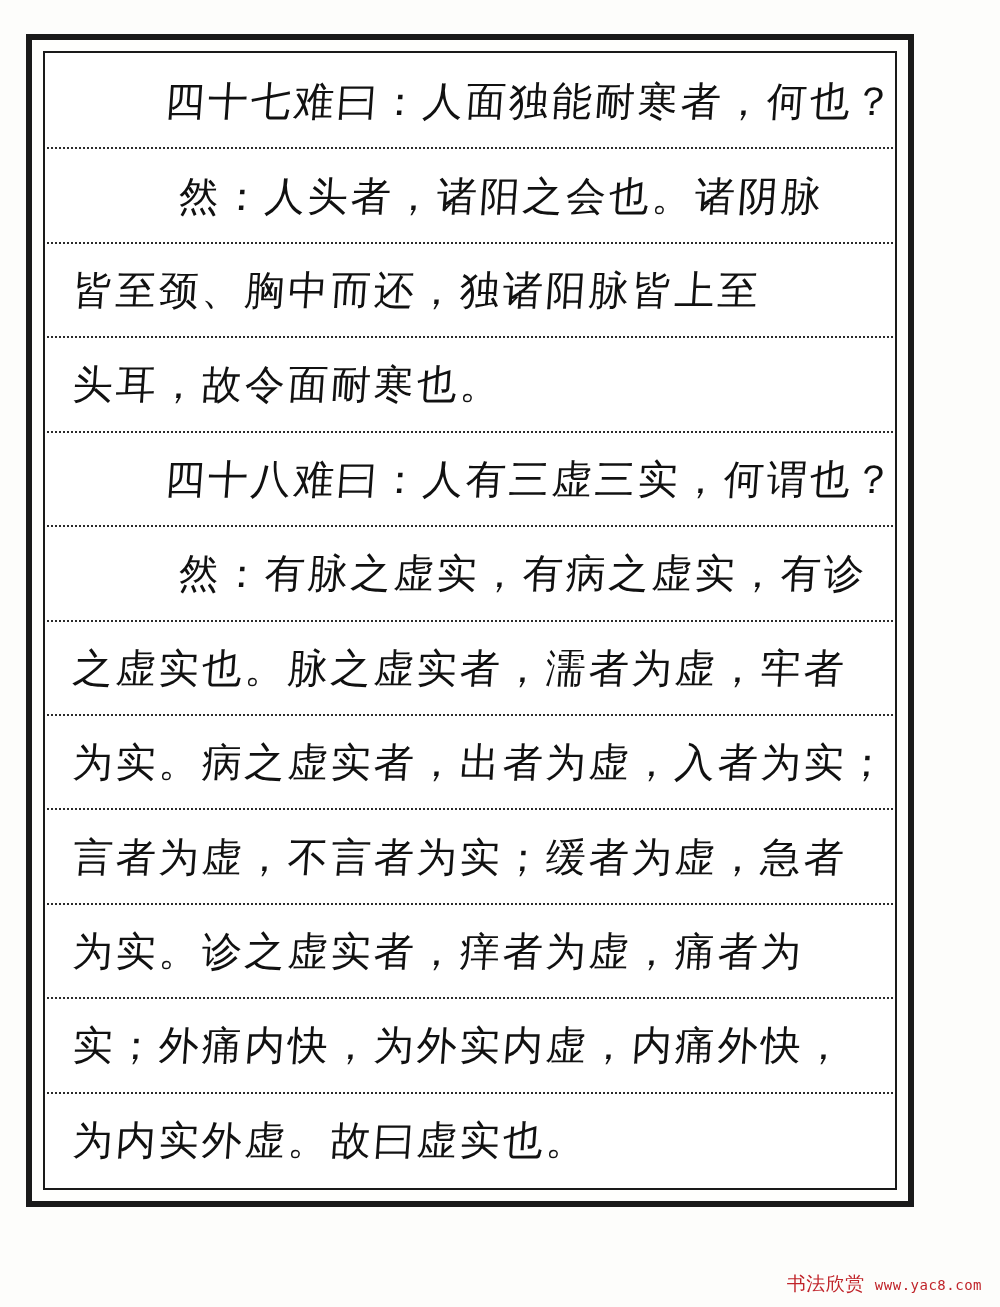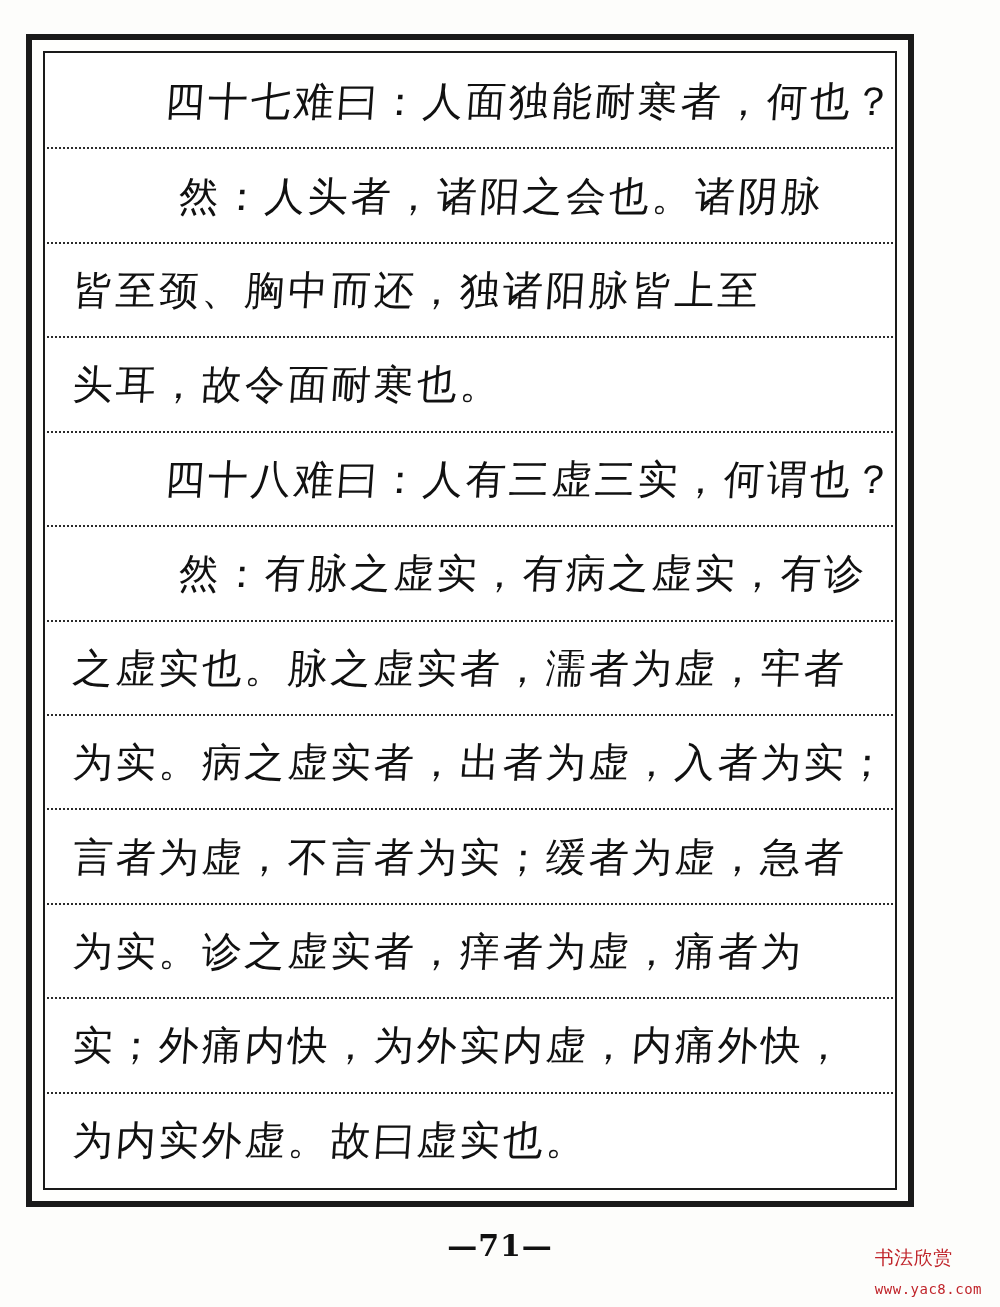--- a/index.html
+++ b/index.html
@@ -106,21 +106,20 @@
     position: absolute;
     right: 18px;
     bottom: 10px;
     display: flex;
     align-items: baseline;
     gap: 10px;
     font-family: "DejaVu Sans", sans-serif;
     font-size: 19px;
     color: #c0242a;
     letter-spacing: 0.5px;
-    flex-direction: column;
   }
   .watermark .site {
     font-family: "DejaVu Sans Mono", monospace;
     font-size: 14px;
     color: #c0242a;
   }
 </style>
 </head>
 <body>
 
@@ -164,20 +163,19 @@
           <span class="line-text">实；外痛内快，为外实内虚，内痛外快，</span>
         </div>
         <div class="rule-row">
           <span class="line-text">为内实外虚。故曰虚实也。</span>
         </div>
 
       </div>
     </div>
   </div>
 
-  <div class="page-number">—71—</div>
 
   <div class="watermark">
     <span>书法欣赏</span>
     <span class="site">www.yac8.com</span>
   </div>
 
 </div>
 
 </body></html>

